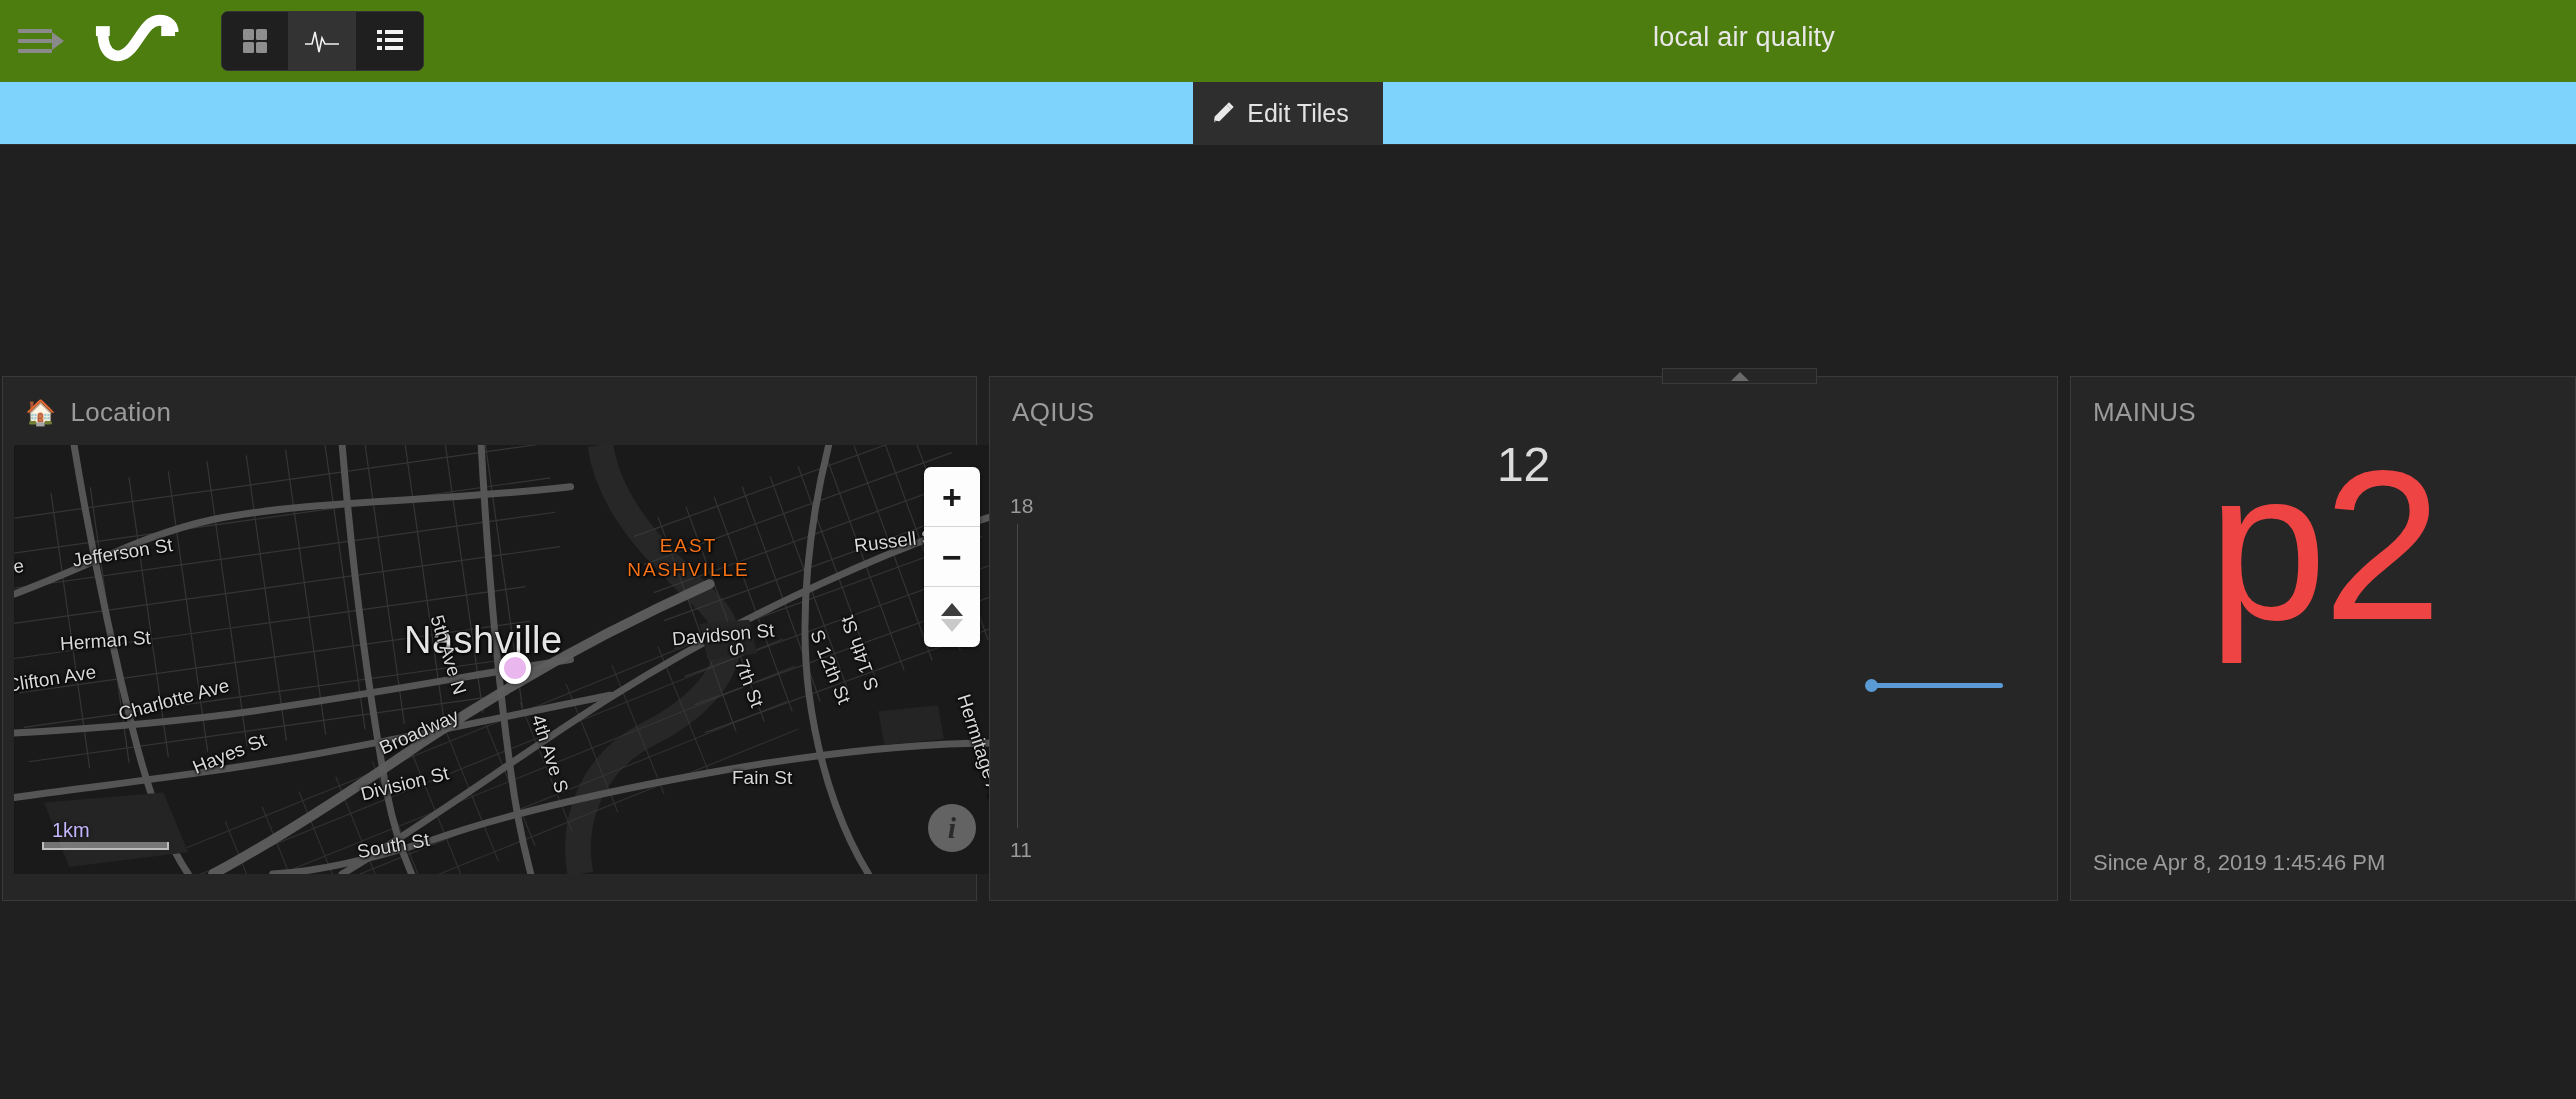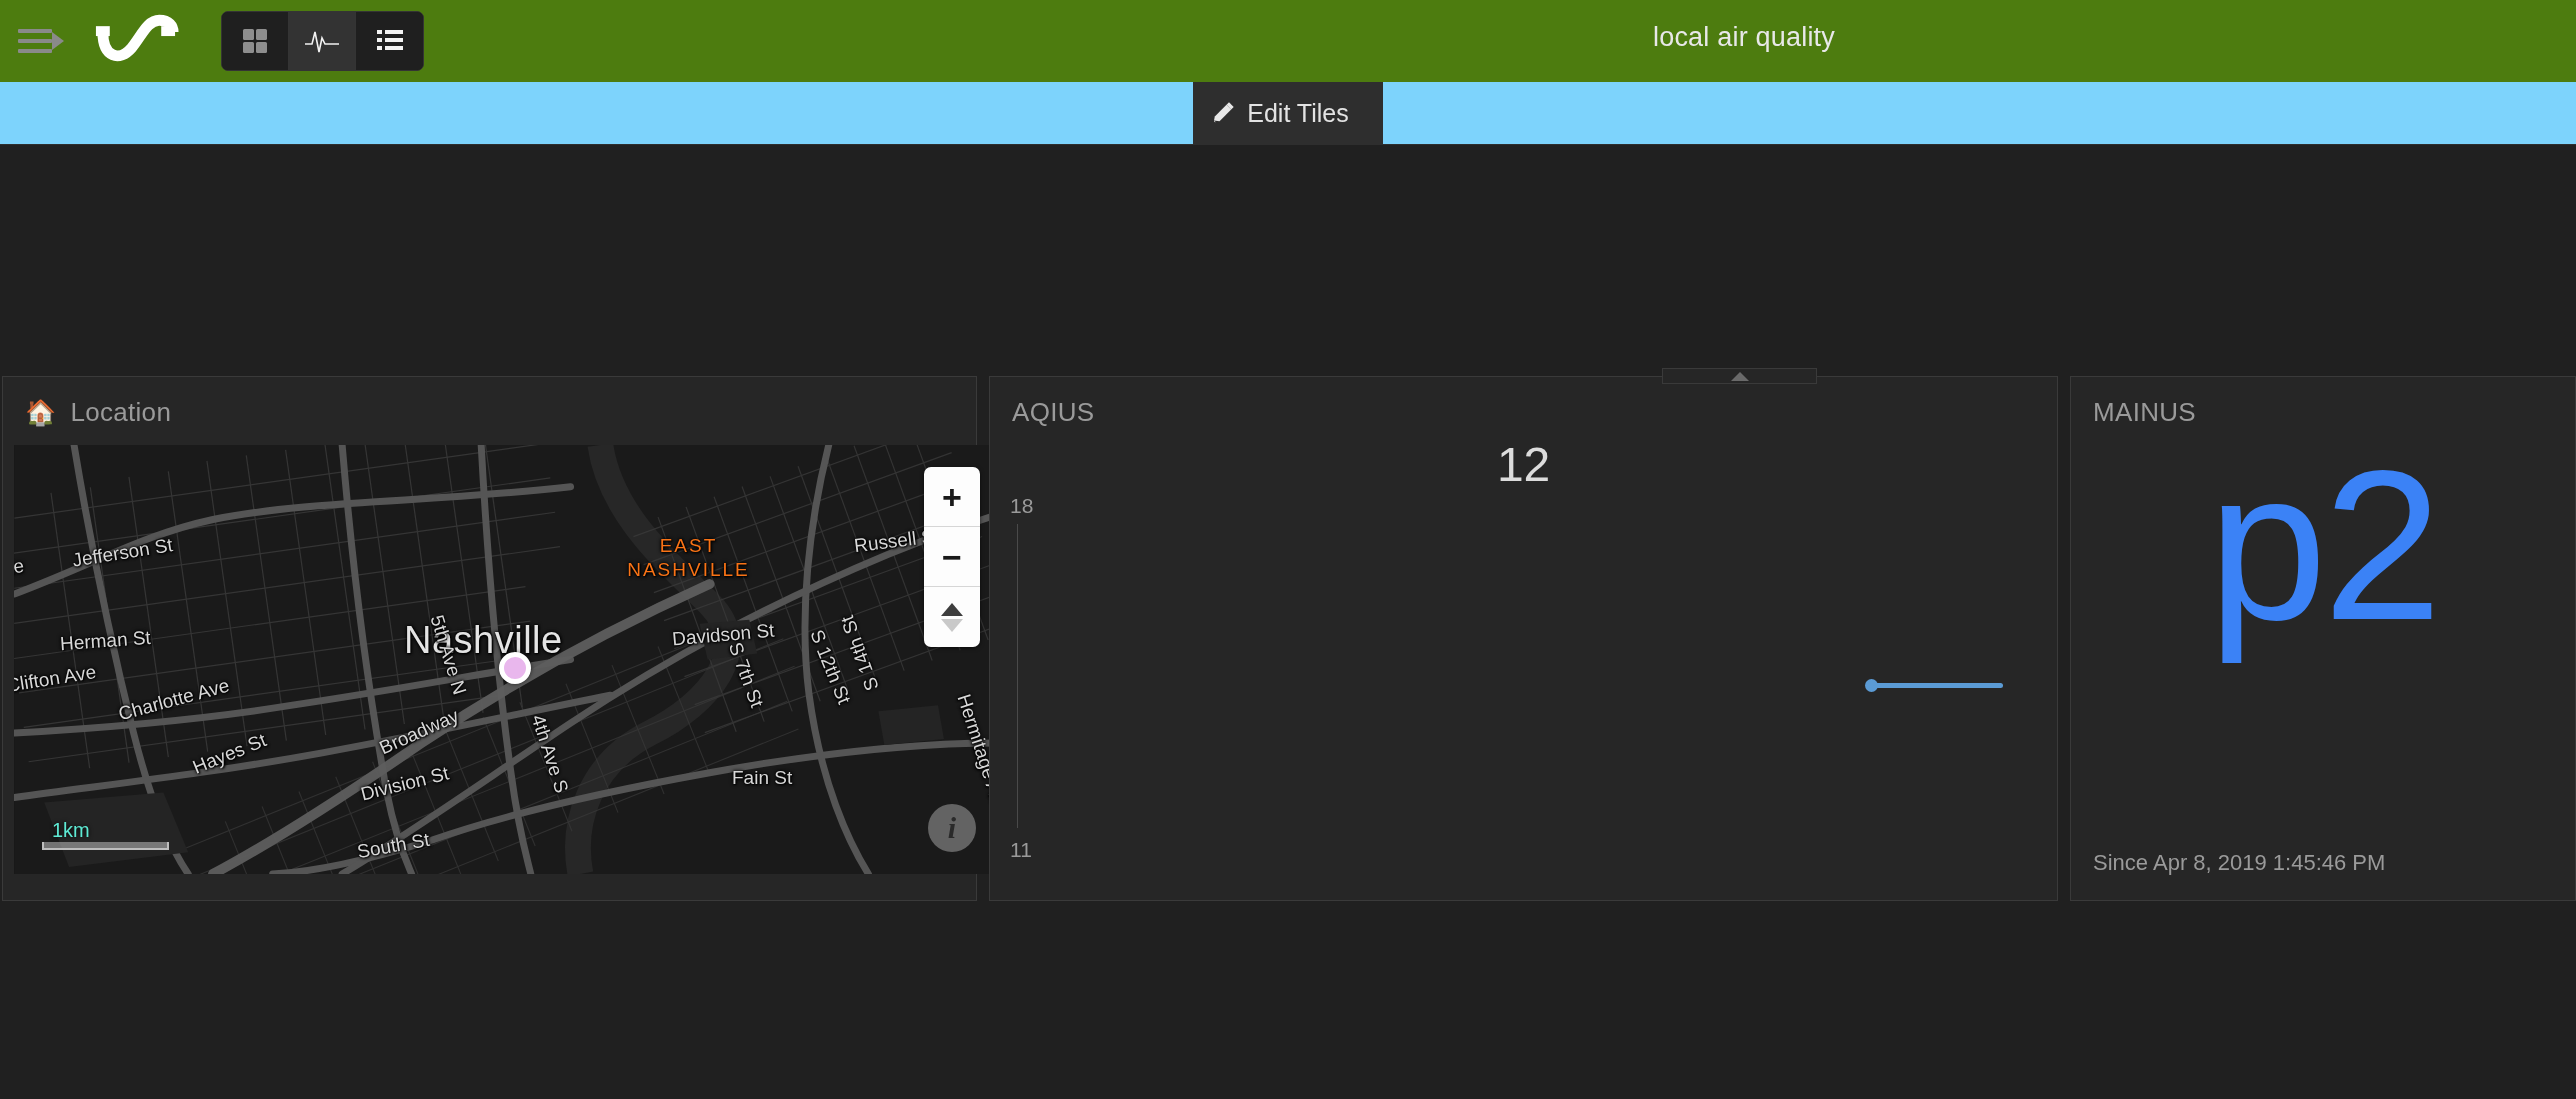--- a/index.html
+++ b/index.html
@@ -187,21 +187,21 @@
     border-bottom:13px solid #3d3d3d;
   }
   .tri-dn {
     width:0;height:0;border-left:11px solid transparent;border-right:11px solid transparent;
     border-top:13px solid #c9c9c9;
   }
   .scalebar {
     position: absolute; left: 28px; bottom: 24px;
     width: 127px;
   }
-  .scalebar .lbl { color: #5eead4; font-size: 20px; text-shadow: 0 0 4px #000; padding-left: 10px;}
+  .scalebar .lbl { color: #c4b5fd; font-size: 20px; text-shadow: 0 0 4px #000; padding-left: 10px;}
   .scalebar .bar {
     height: 8px; border: 2px solid #bdbdbd; border-top: none;
     background: rgba(190,190,190,.55);
   }
   .infobtn {
     position: absolute; right: 22px; bottom: 22px;
     width: 48px; height: 48px; border-radius: 50%;
     background: rgba(160,160,160,.55);
     display: flex; align-items: center; justify-content: center;
     color: #2a2a2a; font-family: "Liberation Serif", serif;
@@ -243,21 +243,21 @@
     left: 1139px; top: 536px;
     width: 13px; height: 13px; border-radius: 50%;
     background: #5b9bd5;
   }
 
   
   .main-value {
     position: absolute;
     top: 328px; left: 0; width: 100%;
     text-align: center;
-    color: #3b82f6;
+    color: #ef4444;
     font-size: 214px;
     line-height: .95;
     letter-spacing: -4px;
   }
   .main-since {
     position: absolute;
     left: 22px; bottom: 24px;
     color: #9a9a9a;
     font-size: 22px;
   }

